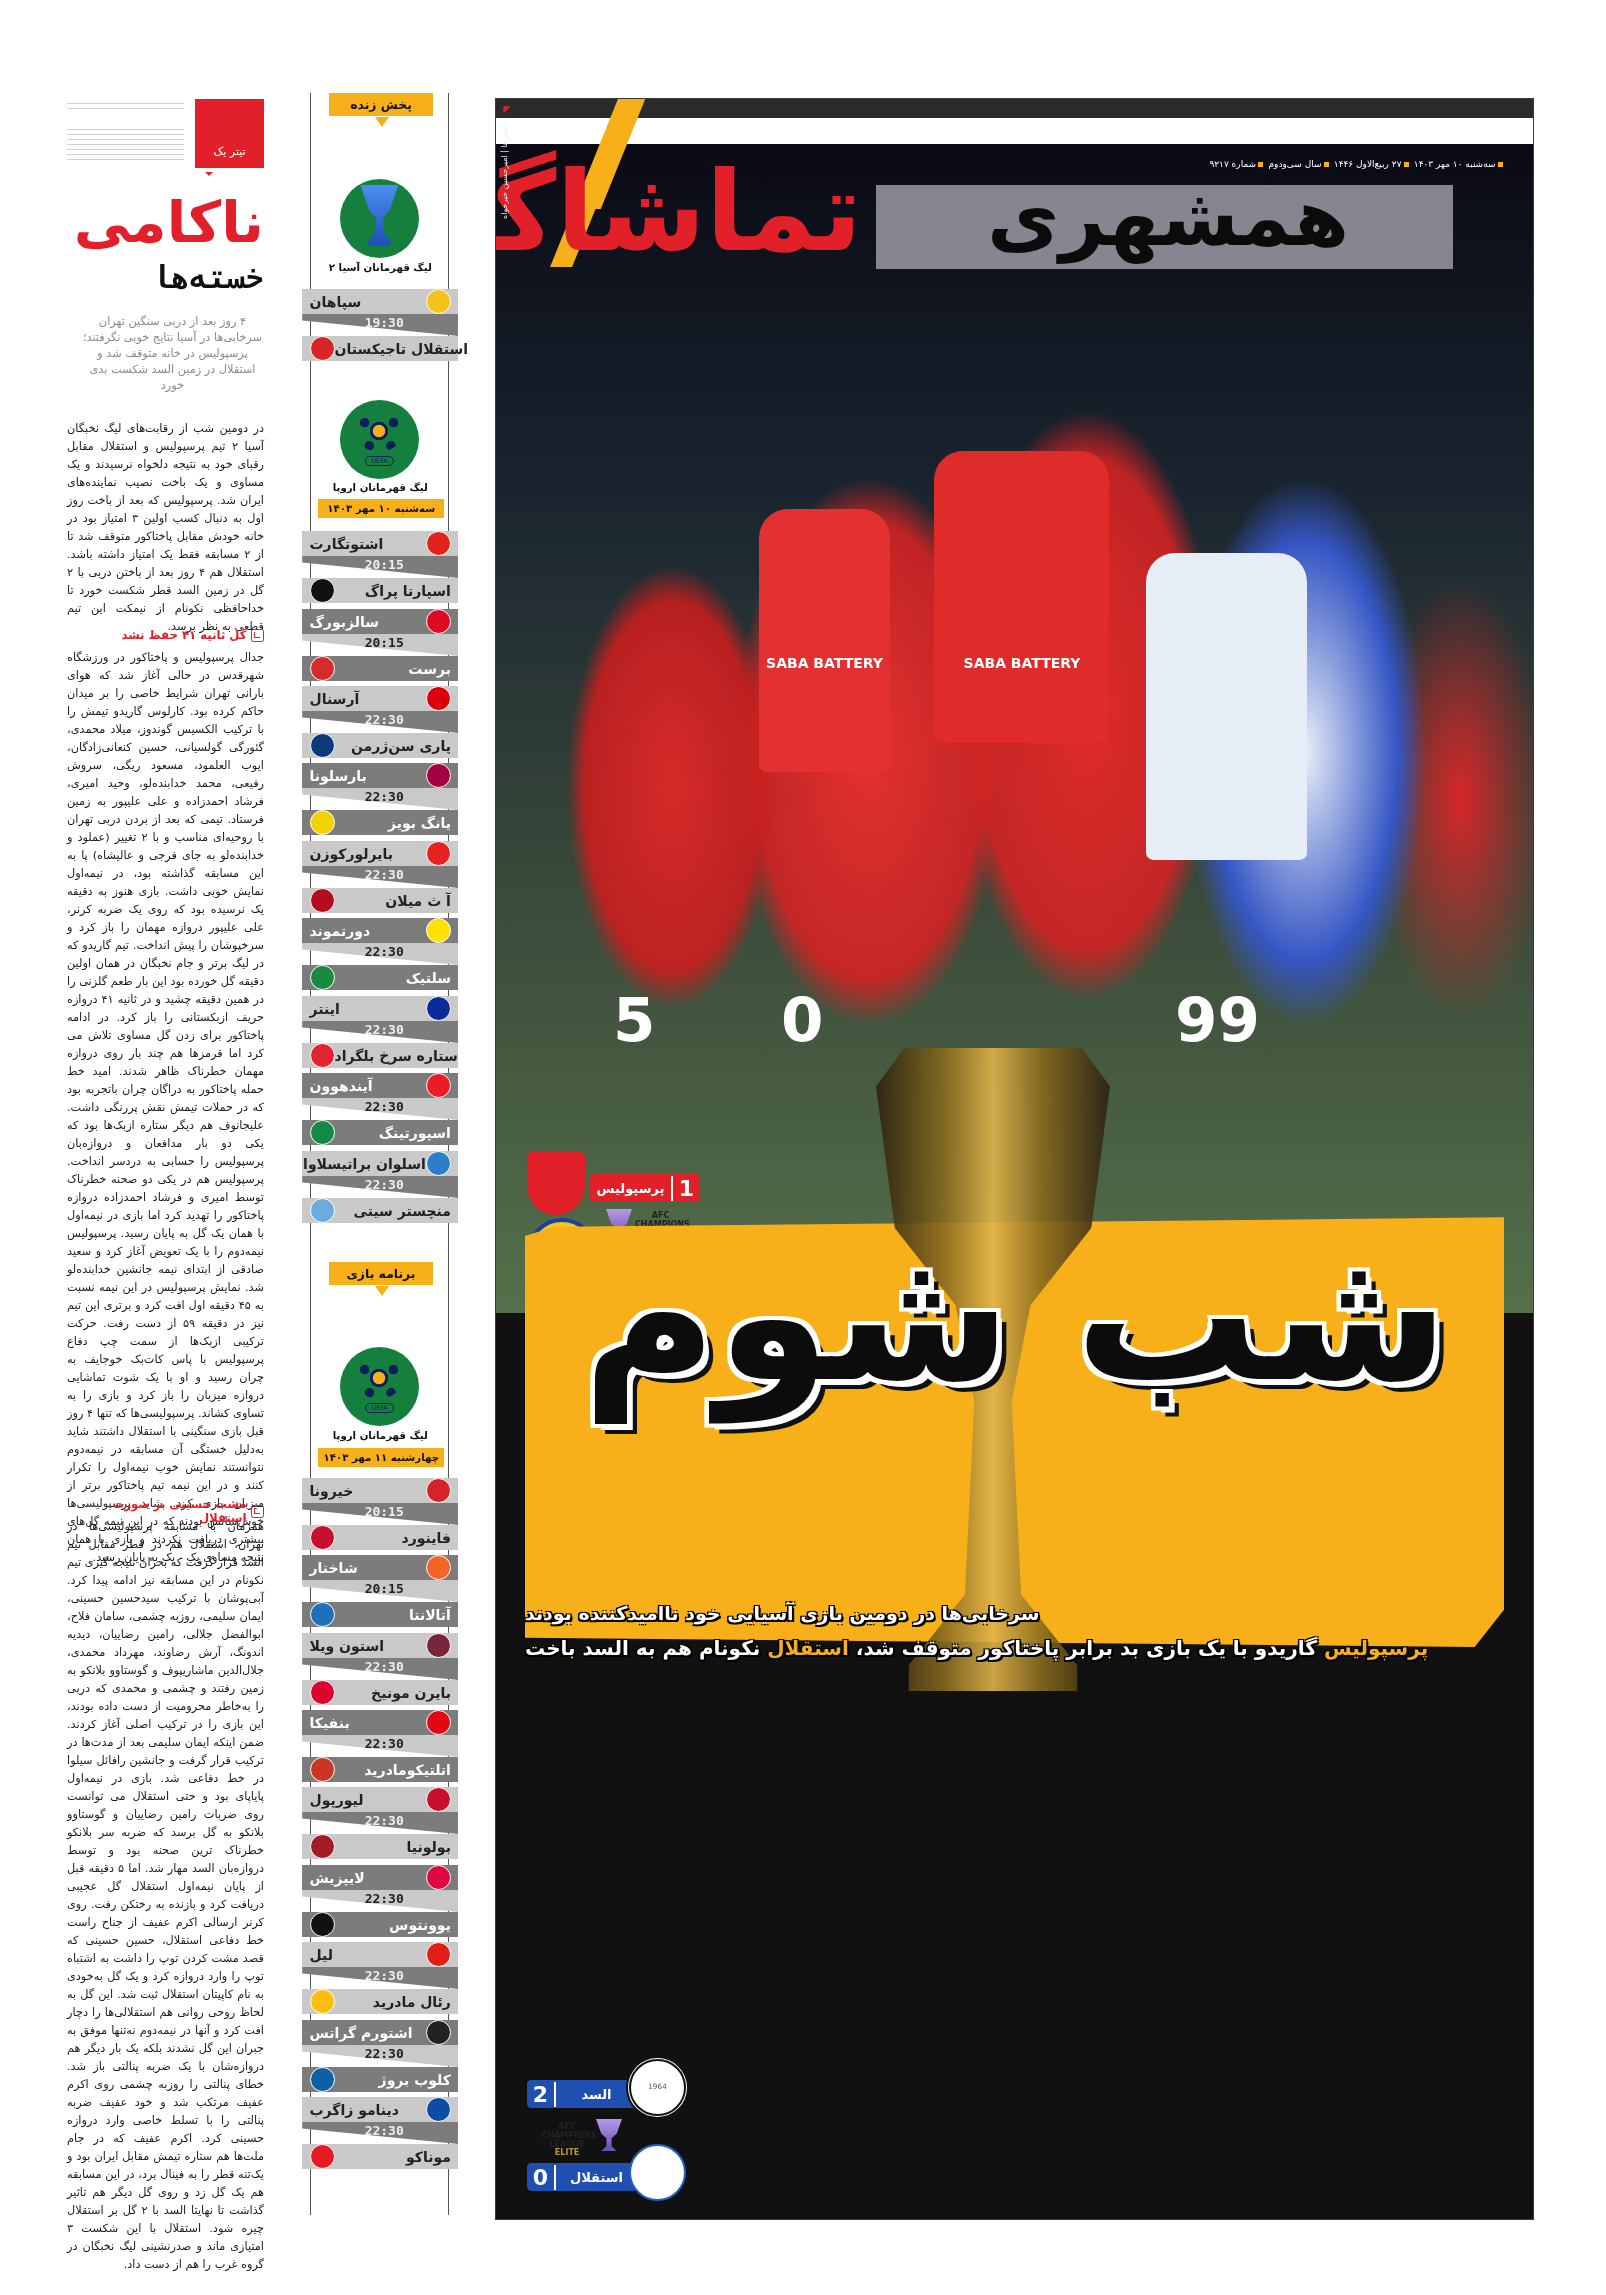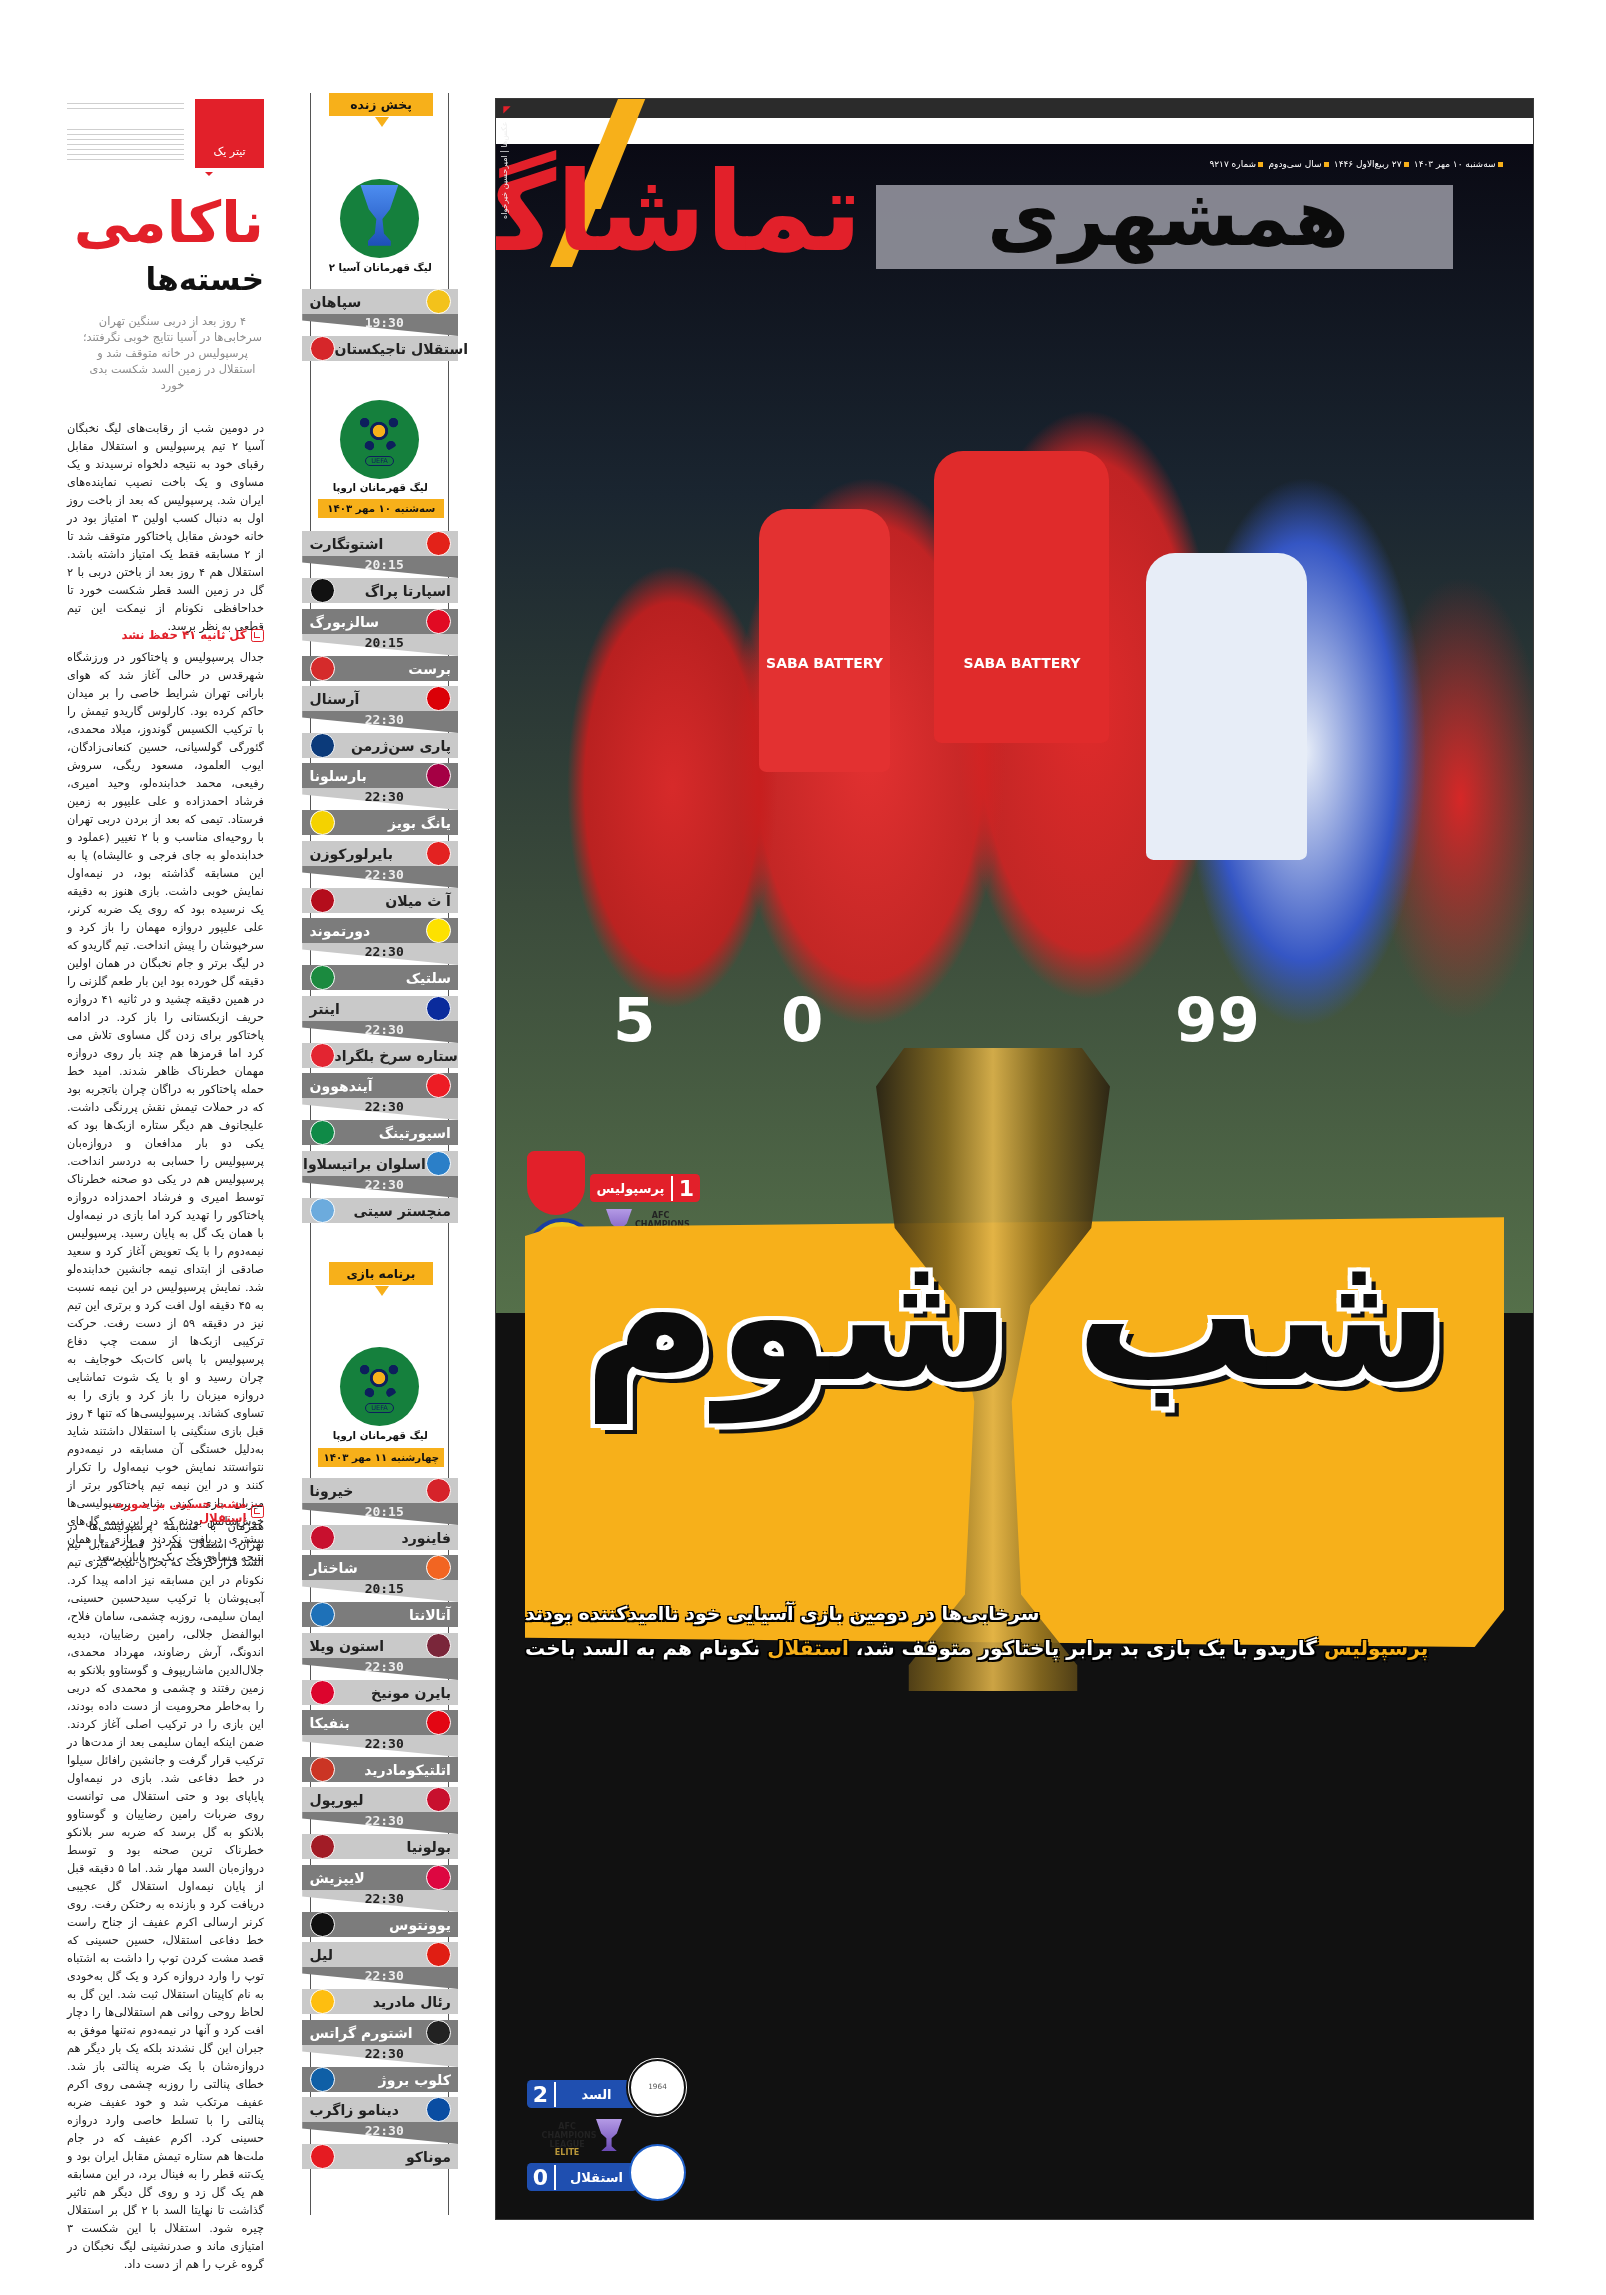--- a/index.html
+++ b/index.html
@@ -10,21 +10,21 @@
   .article-col { position: absolute; left: 67px; top: 95px; width: 197px; }
   .rules { position: absolute; left: 0; top: 4.4px; width: 117px; height: 69px;
     background: repeating-linear-gradient(to bottom, #ffffff 0, #ffffff 4.4px, #cfcfcf 4.4px, #cfcfcf 5.1px); }
   .kicker-box { position: absolute; right: 0; top: 4.4px; width: 69px; height: 69px; background: #e2202a;
     color: #fff; font-size: 11px; display: flex; align-items: flex-end; justify-content: center; padding-bottom: 10.2px; }
   .kicker-box::after { content: ""; position: absolute; bottom: -7.3px; left: 10.2px; border: 4.4px solid transparent;
     border-top: 4.4px solid #e2202a; border-bottom: 0; width: 0; }
   .headline-red { position: absolute; right: 0; top: 99px; width: 197px; text-align: right; font-size: 57px;
     font-weight: bold; color: #e2202a; line-height: 1; }
   .headline-black { position: absolute; right: 0; top: 169px; width: 197px; text-align: right; font-size: 31px;
-    font-weight: bold; color: #111; line-height: 1; }
+    font-weight: bold; color: #111; line-height: 1; font-family: Liberation Mono, monospace; }
   .lead { position: absolute; right: 0; top: 219px; width: 183px; text-align: center; font-size: 11.3px;
     color: #8b8b8b; line-height: 16px; }
   .body-text { position: absolute; right: 0; width: 197px; text-align: justify; font-size: 11.3px;
     color: #1b1b1b; line-height: 18px; }
   .sub-head { position: absolute; right: 0; width: 197px; font-size: 11.7px; font-weight: bold; color: #e2202a;
     display: flex; align-items: center; gap: 4.4px; }
   .sub-icon { width: 13px; height: 13px; border: 1.5px solid #e2202a; border-radius: 2.2px; position: relative; flex: 0 0 13px; }
   .sub-icon::after { content: ""; position: absolute; left: 2.2px; top: 2.2px; width: 5.1px; height: 5.1px;
     border-left: 1.5px solid #e2202a; border-bottom: 1.5px solid #e2202a; }
 

